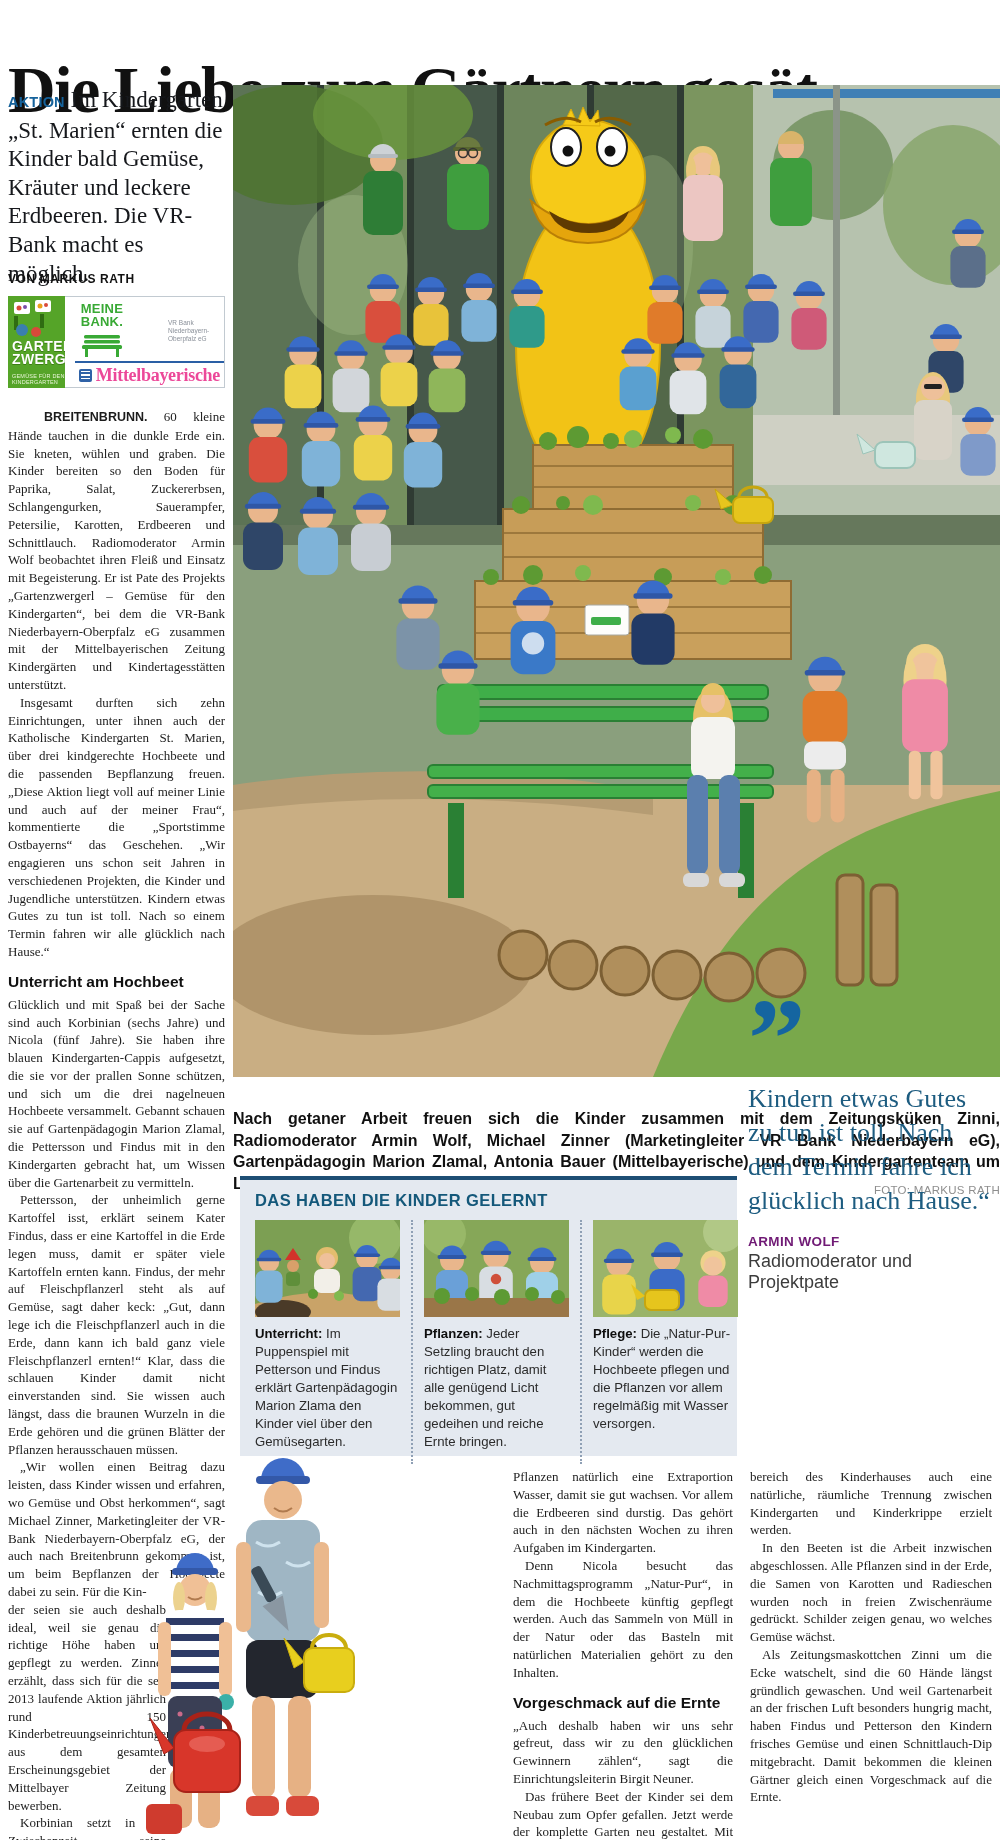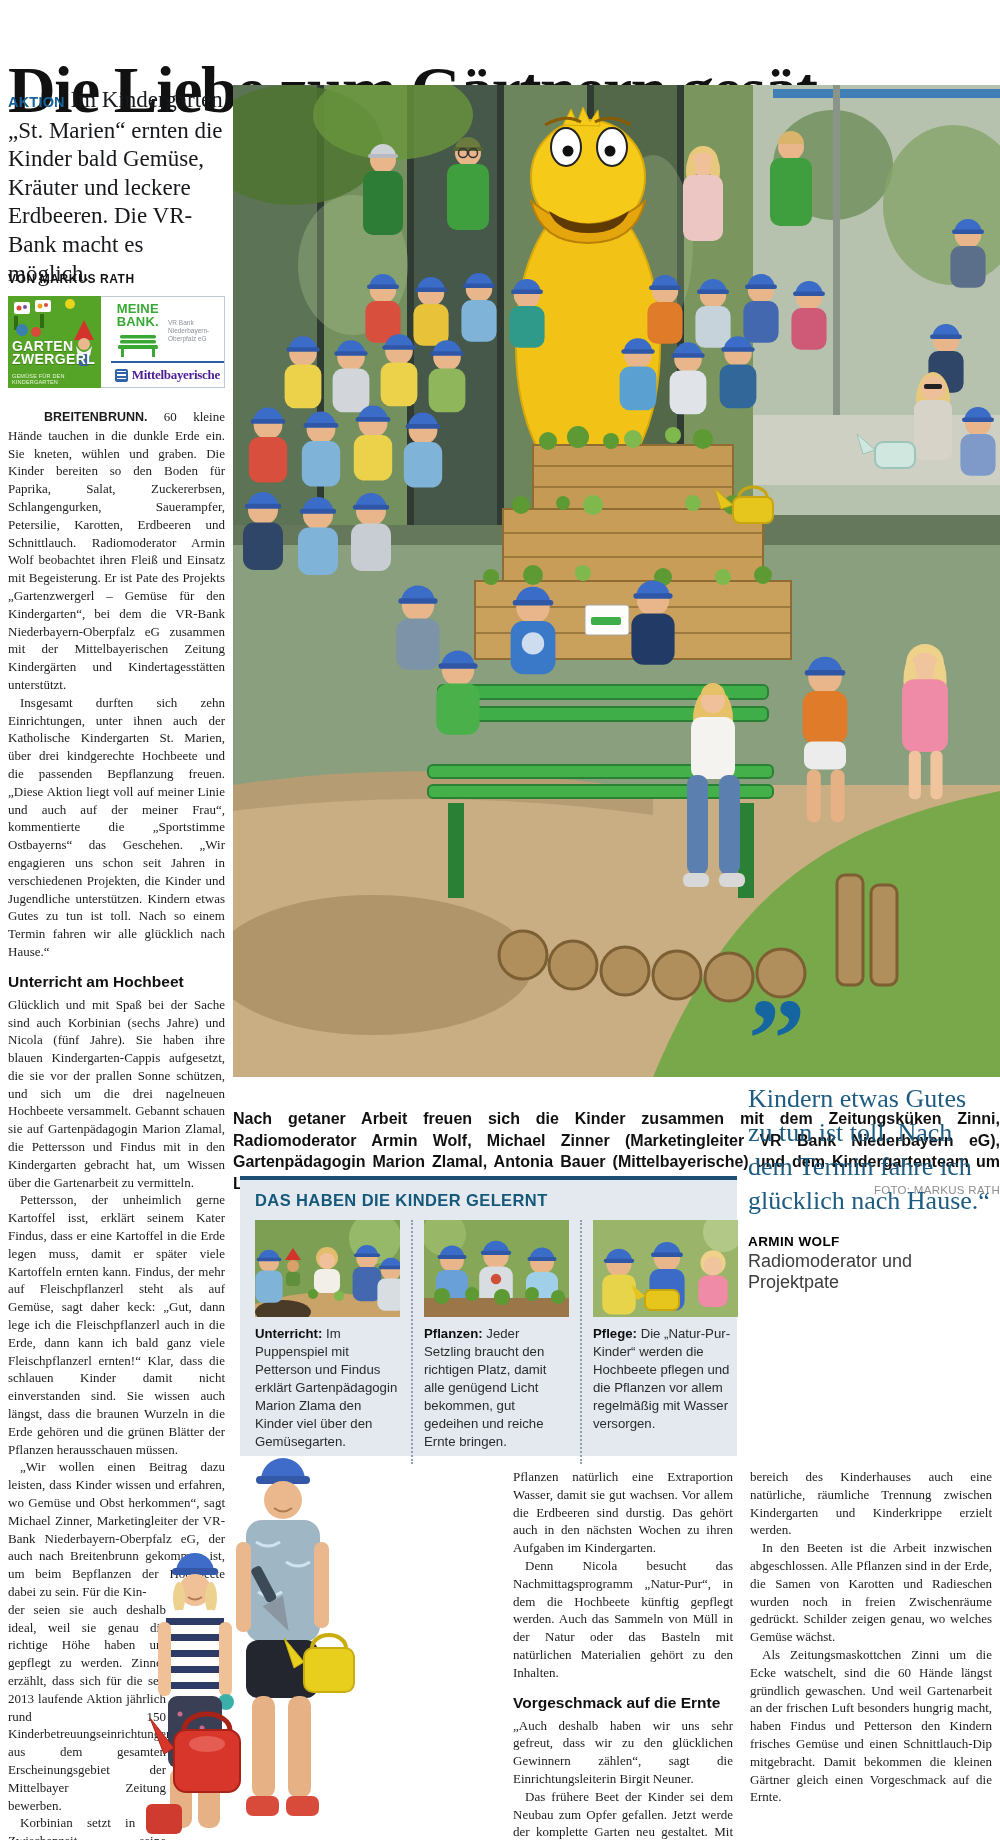--- a/index.html
+++ b/index.html
@@ -24,21 +24,21 @@
              display:flex;flex-direction:column;background:#fff;padding-left:10px;}
   .lb-top{position:relative;flex:1;}
   .lb-name{position:absolute;left:6px;top:5px;color:#39a935;font-family:"Liberation Sans",sans-serif;
            font-weight:bold;font-size:13px;line-height:13px;letter-spacing:.2px;}
   .lb-partner{position:absolute;right:4px;top:22px;width:52px;color:#8a9099;
               font-family:"Liberation Sans",sans-serif;font-size:6.5px;line-height:8px;}
   .lb-bottom{height:24px;border-top:2px solid #2a5fa5;display:flex;align-items:center;gap:4px;padding:0 4px;}
   .mb-square{width:13px;height:13px;background:#2f62a7;border-radius:2px;display:flex;flex-direction:column;
              justify-content:center;gap:2px;padding:0 2px;box-sizing:border-box;}
   .mb-square i{display:block;height:1.5px;background:#fff;}
-  .mb-name{font-family:"Liberation Serif",serif;font-weight:bold;font-size:13px;color:#4c1d95;letter-spacing:-.3px;}
+  .mb-name{font-family:"Liberation Serif",serif;font-weight:bold;font-size:18px;color:#ec4899;letter-spacing:-.3px;}
   
   .colA{position:absolute;left:8px;top:408px;width:217px;}
   .bodytext{font-size:13px;line-height:17.8px;text-align:justify;hyphens:auto;-webkit-hyphens:auto;margin:0;}
   .ind{text-indent:12px;}
   .dateline{font-family:"Liberation Sans",sans-serif;font-weight:bold;font-size:12.5px;padding-left:36px;}
   .subhead{font-family:"Liberation Sans",sans-serif;font-weight:bold;font-size:15.5px;
            margin:12px 0 5px 0;color:#111;}
   .colA-narrow{width:158px;}
   
   .main-photo{position:absolute;left:233px;top:85px;width:767px;height:992px;overflow:hidden;background:#8a9f7d;}
@@ -55,21 +55,21 @@
   .ib-col + .ib-col{border-left:2px dotted #8fa0b5;padding-left:11px;margin-left:11px;}
   .ib-photo{width:145px;height:97px;overflow:hidden;background:#7c9f53;}
   .ib-cap{font-family:"Liberation Sans",sans-serif;font-size:13.2px;line-height:18px;color:#2b2b2b;margin-top:8px;}
   .ib-label{font-weight:bold;color:#0e0e0e;}
   
   .pullquote{position:absolute;left:748px;top:1008px;width:248px;}
   .pq-mark{font-family:"Liberation Serif",serif;font-weight:bold;font-size:115px;line-height:62px;
            color:#1565a0;height:68px;overflow:visible;}
   .pq-text{font-size:26px;line-height:34px;color:#1d5c80;margin-top:6px;}
   .pq-author{font-family:"Liberation Sans",sans-serif;font-weight:bold;font-size:13.5px;
-             letter-spacing:.4px;color:#000000;margin-top:16px;}
+             letter-spacing:.4px;color:#701a75;margin-top:16px;}
   .pq-role{font-family:"Liberation Sans",sans-serif;font-size:18px;color:#3c3c3c;margin-top:2px;}
   
   .bcol{position:absolute;top:1468px;}
   .bcol1{left:344px;width:160px;}
   .bcol2{left:513px;width:220px;}
   .bcol3{left:750px;width:242px;}
   .girl-photo{position:absolute;left:146px;top:1452px;width:214px;height:388px;}
   svg{display:block;}
 </style>
 </head>

